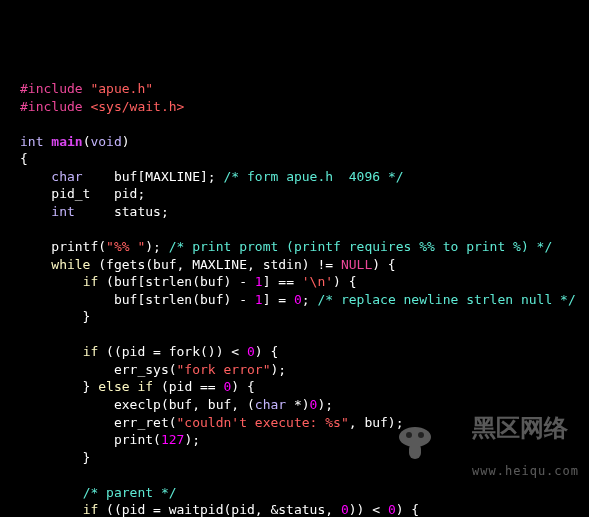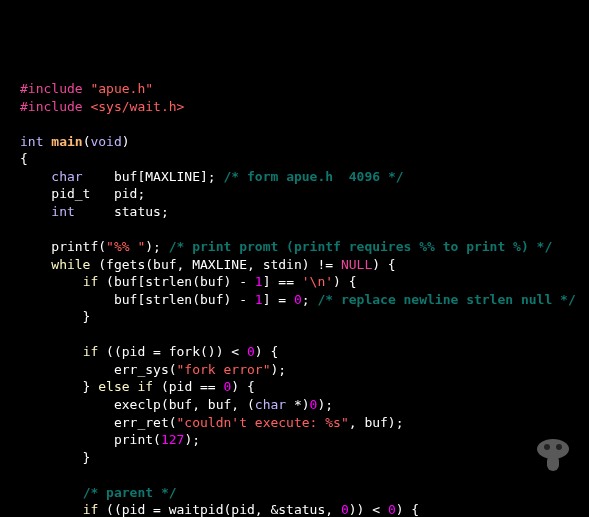--- a/index.html
+++ b/index.html
@@ -9,24 +9,24 @@
     font-family: "Consolas", "Monaco", monospace;
     font-size: 13px;
     line-height: 1.35;
     color: #fff;
     width: 589px;
     height: 517px;
     box-sizing: border-box;
     white-space: pre;
     position: relative;
   }
-  .cy { color: #0f766e; font-weight: bold; }   
+  .cy { color: #5eead4; }   
   .mg { color: #ec4899; }   
   .gr { color: #c4b5fd; }   
-  .fn { color: #fdba74; font-weight: bold; } 
+  .fn { color: #d946ef; font-weight: bold; } 
   .ye { color: #fef9c3; }   
   .wh { color: #ffffff; }   
   .st { color: #ff6060; }   
   .nm { color: #ff00ff; }   
   .watermark {
     position: absolute;
     right: 10px;
     bottom: 20px;
     opacity: 0.35;
     color: #fff;
@@ -85,17 +85,20 @@
 </div>
 
 <div class="watermark">
   <span class="mush">
     <svg width="40" height="40" viewBox="0 0 40 40">
       <ellipse cx="20" cy="14" rx="16" ry="10" fill="#fff"></ellipse>
       <circle cx="14" cy="12" r="3" fill="#000" opacity="0.6"></circle>
       <circle cx="26" cy="12" r="3" fill="#000" opacity="0.6"></circle>
       <rect x="14" y="20" width="12" height="16" rx="6" fill="#fff"></rect>
     </svg>
+  </span><span style="display:inline-block;vertical-align:middle;">
+    <span class="big">黑区网络</span><br>
+    <span class="small">www.heiqu.com</span>
   </span>
 </div>
 
 
 
 
 </body></html>

